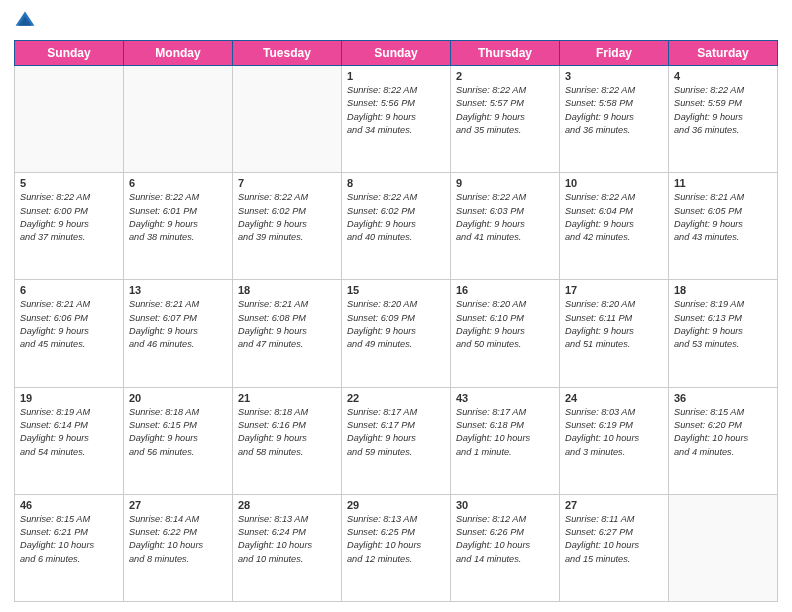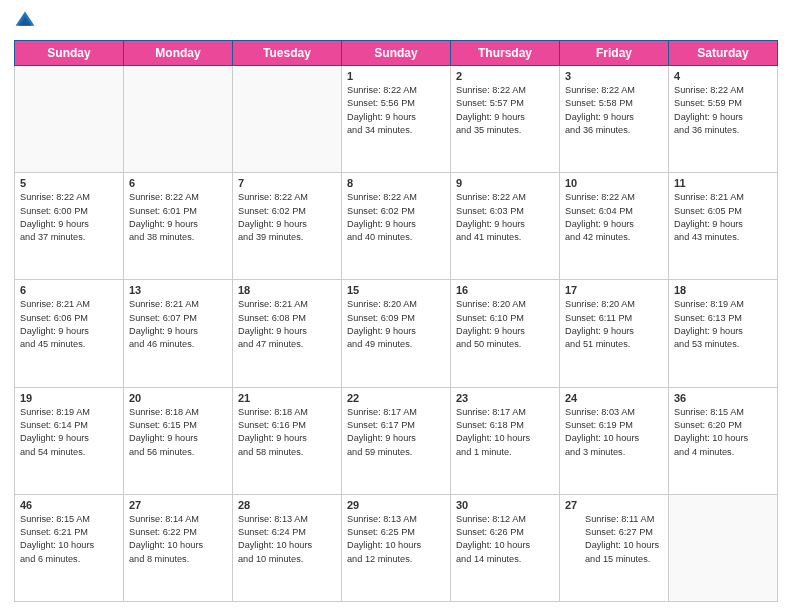--- a/index.html
+++ b/index.html
@@ -81,20 +81,21 @@
     .day-num {
       font-size: 11px;
       font-weight: bold;
       margin-bottom: 2px;
       display: block;
     }
     .day-info {
       font-size: 9.2px;
       line-height: 1.45;
       color: #333;
+      font-style: italic;
     }
     tr.week-row td {
       height: 88px;
     }
   </style>
 </head>
 <body>
 
 <div class="page">
   <div class="header">
@@ -285,21 +286,21 @@
 and 58 minutes.</div>
           </td>
           <td>
             <span class="day-num">22</span>
             <div class="day-info" style="white-space: pre-line;">Sunrise: 8:17 AM
 Sunset: 6:17 PM
 Daylight: 9 hours
 and 59 minutes.</div>
           </td>
           <td>
-            <span class="day-num">23</span>
+            <span class="day-num">43</span>
             <div class="day-info" style="white-space: pre-line;">Sunrise: 8:17 AM
 Sunset: 6:18 PM
 Daylight: 10 hours
 and 1 minute.</div>
           </td>
           <td>
             <span class="day-num">24</span>
             <div class="day-info" style="white-space: pre-line;">Sunrise: 8:03 AM
 Sunset: 6:19 PM
 Daylight: 10 hours
@@ -344,21 +345,21 @@
           </td>
           <td>
             <span class="day-num">30</span>
             <div class="day-info" style="white-space: pre-line;">Sunrise: 8:12 AM
 Sunset: 6:26 PM
 Daylight: 10 hours
 and 14 minutes.</div>
           </td>
           <td>
             <span class="day-num">27</span>
-            <div class="day-info" style="white-space: pre-line; margin-left: 20px;">Sunrise: 8:11 AM
+            <div class="day-info" style="white-space: pre-line;">Sunrise: 8:11 AM
 Sunset: 6:27 PM
 Daylight: 10 hours
 and 15 minutes.</div>
           </td>
           <td class="empty"></td>
         </tr>
       </tbody>
   </table>
 </div>
 

